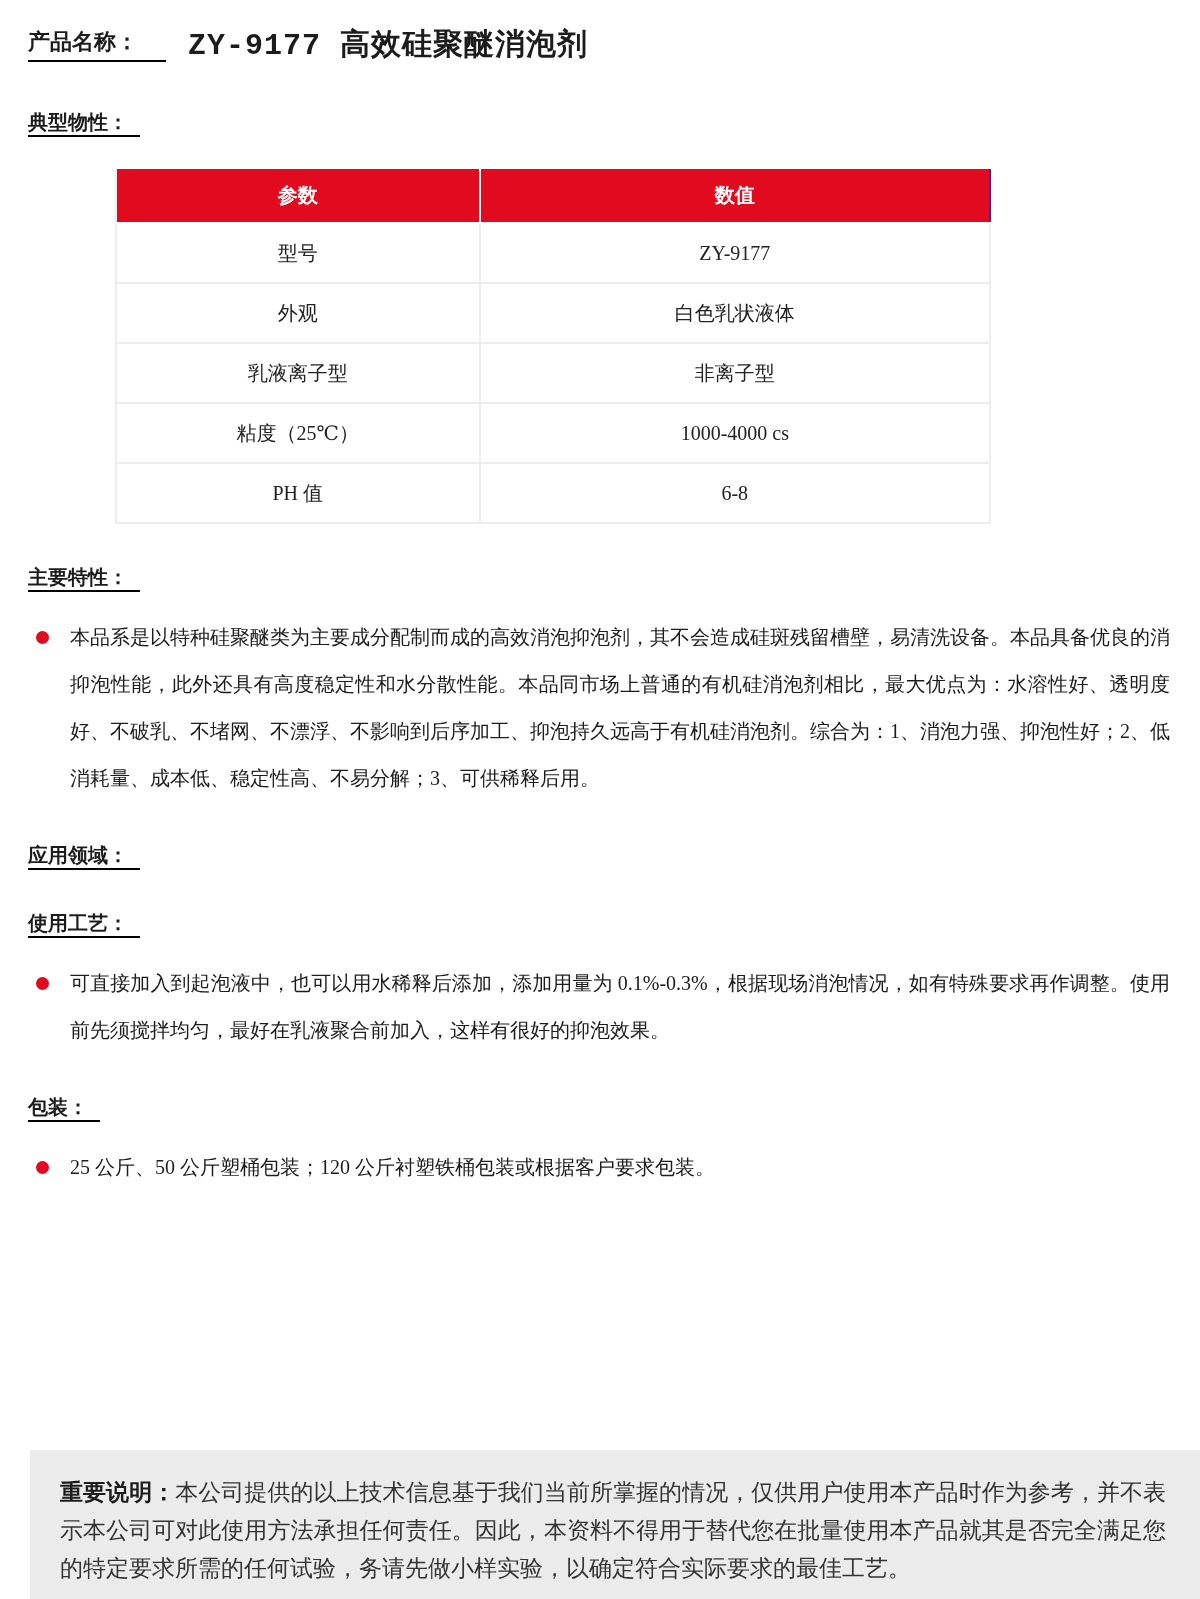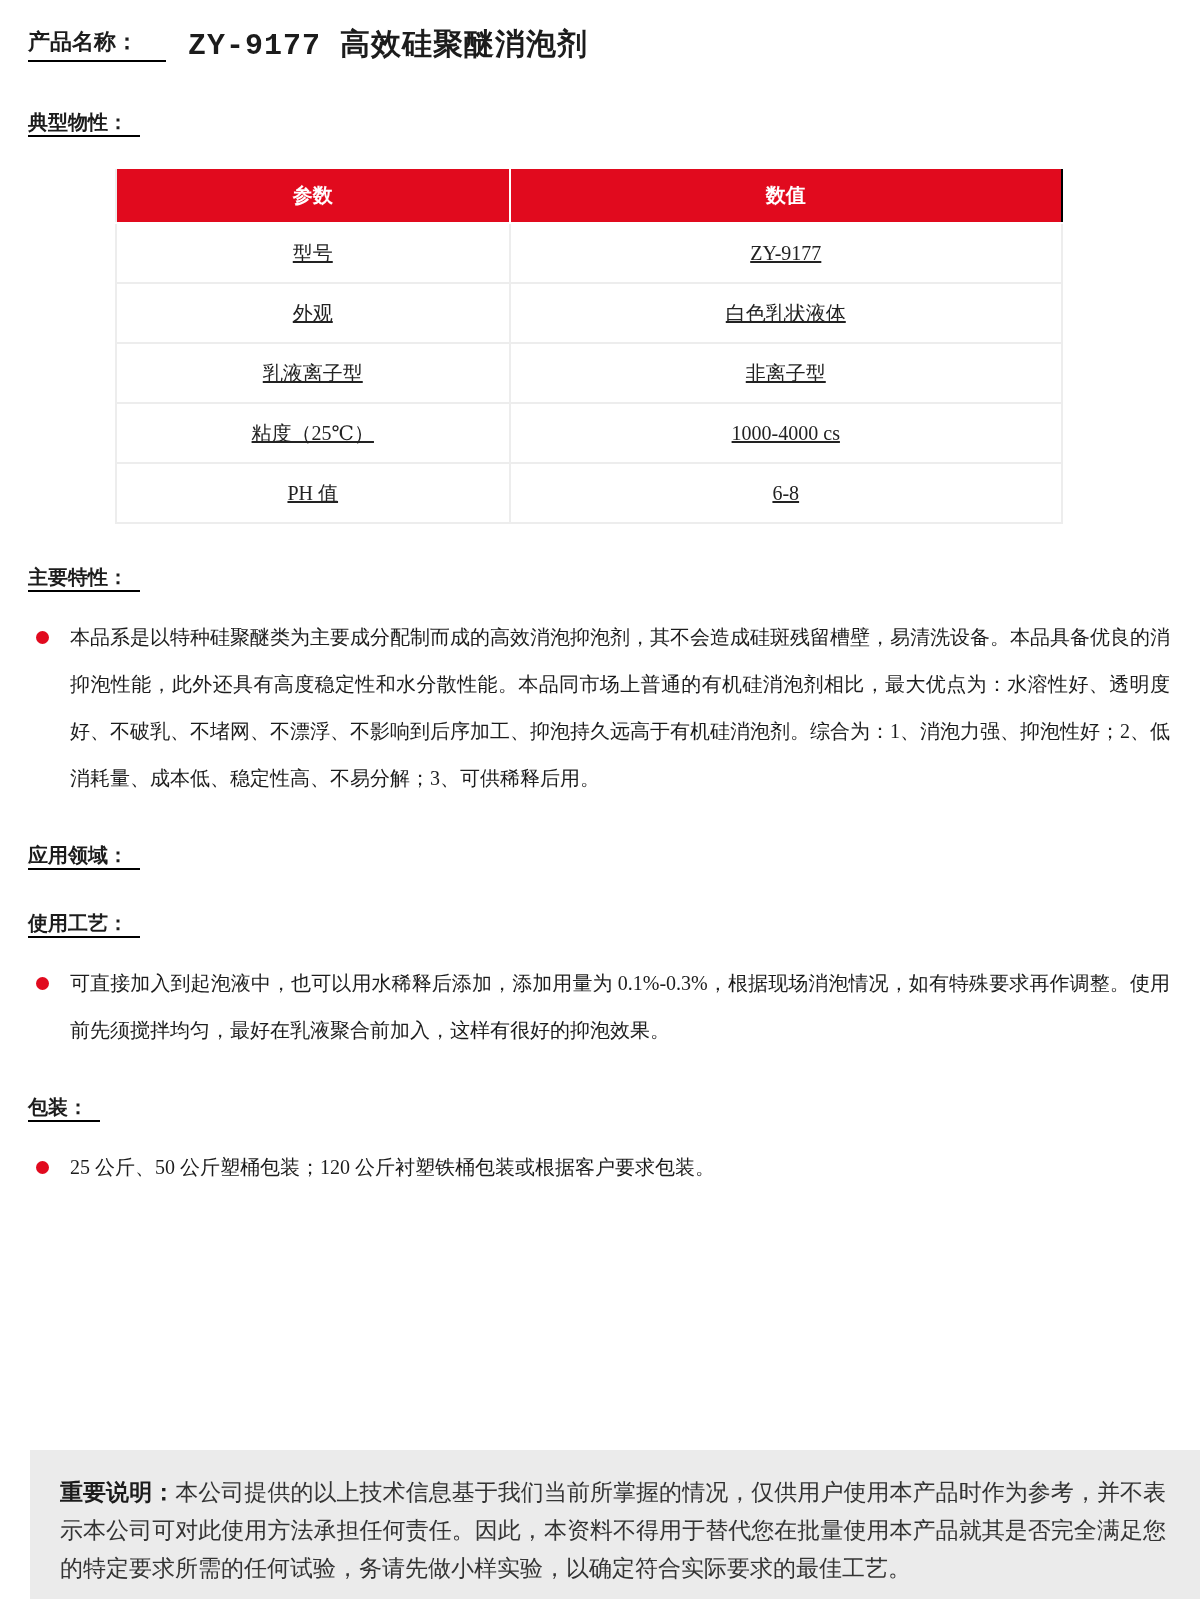--- a/index.html
+++ b/index.html
@@ -34,44 +34,43 @@
     font-size: 20px; font-weight: bold;
     border-bottom: 2px solid #000;
     padding-right: 12px; 
     line-height: 1.3;
   }
   .mt-props   { margin-top: 44px; }
   .mt-section { margin-top: 40px; }
 
   
   .spec-table {
-    width: 948px;
+    width: 876px;
     margin: 32px 0 0 87px;
     border-collapse: collapse;
     table-layout: fixed;
   }
   .spec-table col.c1 { width: 41.6%; }
   .spec-table col.c2 { width: 58.4%; }
   .spec-table th {
     background: var(--red);
     color: #ffffff;
     font-size: 20px; font-weight: bold;
     height: 54px; text-align: center;
     border: 2px solid #ffffff;
     border-top: none;
   }
   .spec-table th:first-child { border-left: 2px solid #ededed; }
-  .spec-table th:last-child  { border-right: 2px solid #000000; margin-top: 28px; }
+  .spec-table th:last-child  { border-right: 2px solid #4c1d95; margin-top: 28px; }
   .spec-table td {
     background: #ffffff;
     font-size: 20px;
     height: 60px; text-align: center;
     border: 2px solid #ededed;
     color: #222222;
-    text-decoration: underline;
   }
 
   
   .bullet-item {
     display: flex;
     align-items: flex-start;
     margin-top: 22px;
     padding-left: 8px;
   }
   .bullet-dot {

